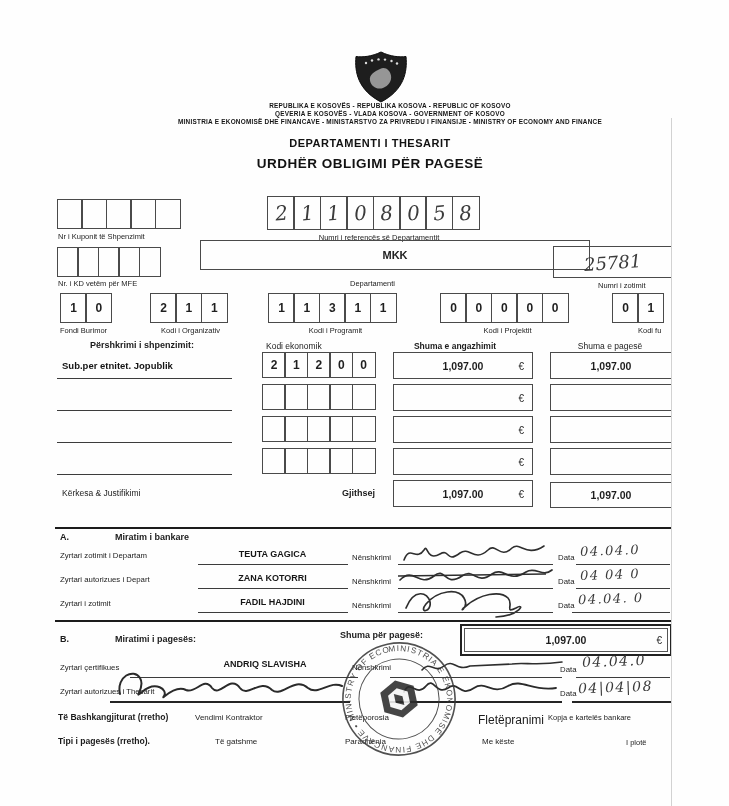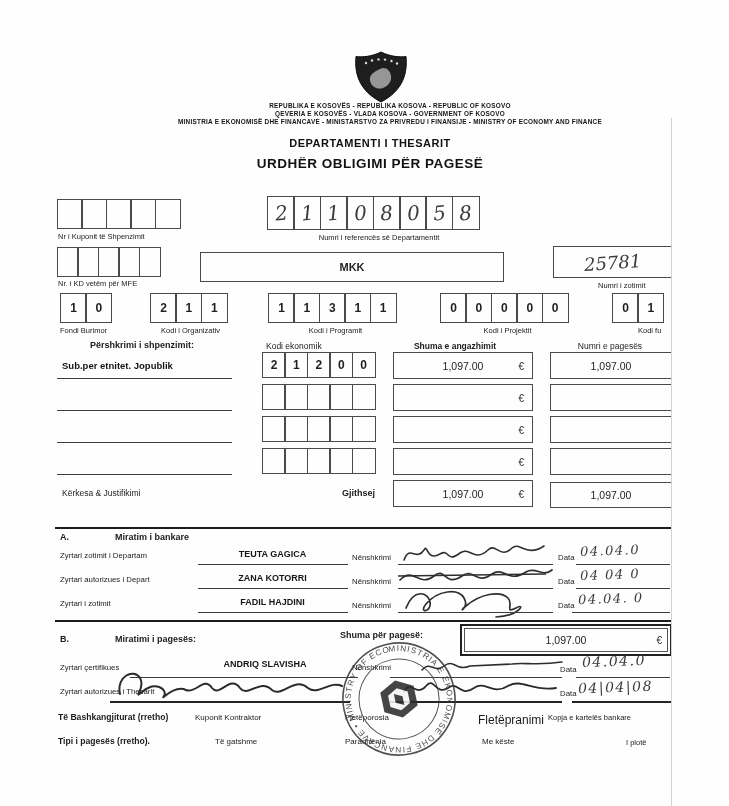--- a/index.html
+++ b/index.html
@@ -18,21 +18,21 @@
   .cell .hwd:nth-child(1){transform:rotate(-5deg);}
   
   .lbl{position:absolute;font-size:7.5px;color:#1c1c1c;white-space:nowrap;}
   .ctr{text-align:center;}
   .bold{font-weight:bold;}
   .hw{position:absolute;font-family:"DejaVu Serif",serif;font-style:italic;color:#3a3a3a;
       white-space:nowrap;letter-spacing:1.5px;transform:rotate(-2deg);}
   
   .box{position:absolute;box-sizing:border-box;border:1.6px solid #4a4a4a;
        display:flex;align-items:center;justify-content:center;}
-  .amt{font-size:10.5px;font-weight:normal;color:#1d1d1d;}
+  .amt{font-size:10.5px;font-weight:bold;color:#1d1d1d;}
   .euro{position:absolute;right:8px;top:50%;transform:translateY(-50%);font-size:10px;color:#2a2a2a;}
   .uline{position:absolute;border-top:1.5px solid #3c3c3c;height:0;}
   .uline.heavy{border-top-width:2.2px;border-top-color:#242424;}
   .thick{position:absolute;border-top:2.6px solid #1c1c1c;height:0;}
   .role{position:absolute;font-size:7.8px;color:#1c1c1c;white-space:nowrap;}
   .name{position:absolute;font-size:9px;font-weight:bold;color:#161616;white-space:nowrap;text-align:center;}
   .hdrline{position:absolute;left:70px;width:640px;text-align:center;font-size:6.4px;
            font-weight:bold;letter-spacing:.25px;color:#141414;white-space:nowrap;}
   .sig{position:absolute;}
   .vfold{position:absolute;border-left:1px solid #d2d2d2;width:0;}
@@ -98,23 +98,24 @@
 
   <div class="cells" style="left:57px;top:247px">
     <div class="cell w22 h30"></div>
     <div class="cell w22 h30"></div>
     <div class="cell w22 h30"></div>
     <div class="cell w22 h30"></div>
     <div class="cell w22 h30"></div>
   </div>
   <div class="lbl" style="left:58px;top:279px">Nr. i KD vetëm për MFE</div>
 
-  <div class="box" style="left:200px;top:252px;width:304px;height:30px">
+  <div class="box" style="left:200px;top:240px;width:390px;height:30px">
     <span class="bold" style="font-size:11px">MKK</span>
   </div>
+  <div class="lbl ctr" style="left:200px;top:279px;width:345px">Departamenti</div>
 
   <div class="box" style="left:553px;top:246px;width:119px;height:32px">
     <span class="hwd" style="font-size:18px;transform:rotate(-4deg)">25781</span>
   </div>
   <div class="lbl" style="left:598px;top:281px">Numri i zotimit</div>
 
   <div class="cells" style="left:60px;top:293px">
     <div class="cell w27 h30">1</div>
     <div class="cell w27 h30">0</div>
   </div>
@@ -147,21 +148,21 @@
 
   <div class="cells" style="left:612px;top:293px">
     <div class="cell w27 h30">0</div>
     <div class="cell w27 h30">1</div>
   </div>
   <div class="lbl" style="left:638px;top:326px">Kodi fu</div>
 
   <div class="lbl bold" style="left:90px;top:340px;font-size:9px">Përshkrimi i shpenzimit:</div>
   <div class="lbl" style="left:266px;top:341px;width:125px;font-size:8.5px">Kodi ekonomik</div>
   <div class="lbl bold" style="left:375px;top:341px;width:160px;text-align:center;font-size:8.5px">Shuma e angazhimit</div>
-  <div class="lbl" style="left:548px;top:341px;width:124px;text-align:center;font-size:8.5px">Numri e pagesës</div>
+  <div class="lbl" style="left:548px;top:341px;width:124px;text-align:center;font-size:8.5px">Shuma e pagesë</div>
 
   <div class="abs bold" style="left:62px;top:360px;font-size:9.5px;color:#141414">Sub.per etnitet. Jopublik</div>
   <div class="uline" style="left:57px;top:378px;width:175px"></div>
 
   <div class="cells" style="left:262px;top:352px">
     <div class="cell w24 h26">2</div>
     <div class="cell w24 h26">1</div>
     <div class="cell w24 h26">2</div>
     <div class="cell w24 h26">0</div>
     <div class="cell w24 h26">0</div>
@@ -293,21 +294,21 @@
   <div class="uline heavy" style="left:110px;top:701px;width:240px"></div>
   <svg class="sig" style="left:400px;top:672px" width="160" height="30" viewBox="0 0 160 30">
     <path d="M4,20 C10,6 16,26 26,14 C34,4 36,24 48,16 C58,8 60,26 74,16 C86,8 92,24 108,14 C122,6 132,20 156,16" fill="none" stroke="#2a2a2a" stroke-width="1.8" stroke-linecap="round"></path>
   </svg>
   <div class="uline heavy" style="left:390px;top:701px;width:172px"></div>
   <div class="role" style="left:560px;top:689px">Data</div>
   <div class="hw" style="left:578px;top:679px;font-size:14px">04|04|08</div>
   <div class="uline heavy" style="left:572px;top:701px;width:100px"></div>
 
   <div class="lbl bold" style="left:58px;top:712px;font-size:8.6px">Të Bashkangjiturat (rretho)</div>
-  <div class="lbl" style="left:195px;top:713px;font-size:8px">Kuponit Kontraktor</div>
+  <div class="lbl" style="left:195px;top:713px;font-size:8px">Vendimi Kontraktor</div>
   <div class="lbl" style="left:345px;top:713px;font-size:8px">Fletëporosia</div>
   <div class="lbl" style="left:478px;top:713px;font-size:12px">Fletëpranimi</div>
   <div class="lbl" style="left:548px;top:713px;font-size:7.5px">Kopja e kartelës bankare</div>
 
   <div class="lbl bold" style="left:58px;top:736px;font-size:8.6px">Tipi i pagesës (rretho).</div>
   <div class="lbl" style="left:215px;top:737px;font-size:8px">Të gatshme</div>
   <div class="lbl" style="left:345px;top:737px;font-size:8px">Paradhënia</div>
   <div class="lbl" style="left:482px;top:737px;font-size:8px">Me këste</div>
   <div class="lbl" style="left:626px;top:738px;font-size:7.5px">I plotë</div>
 

